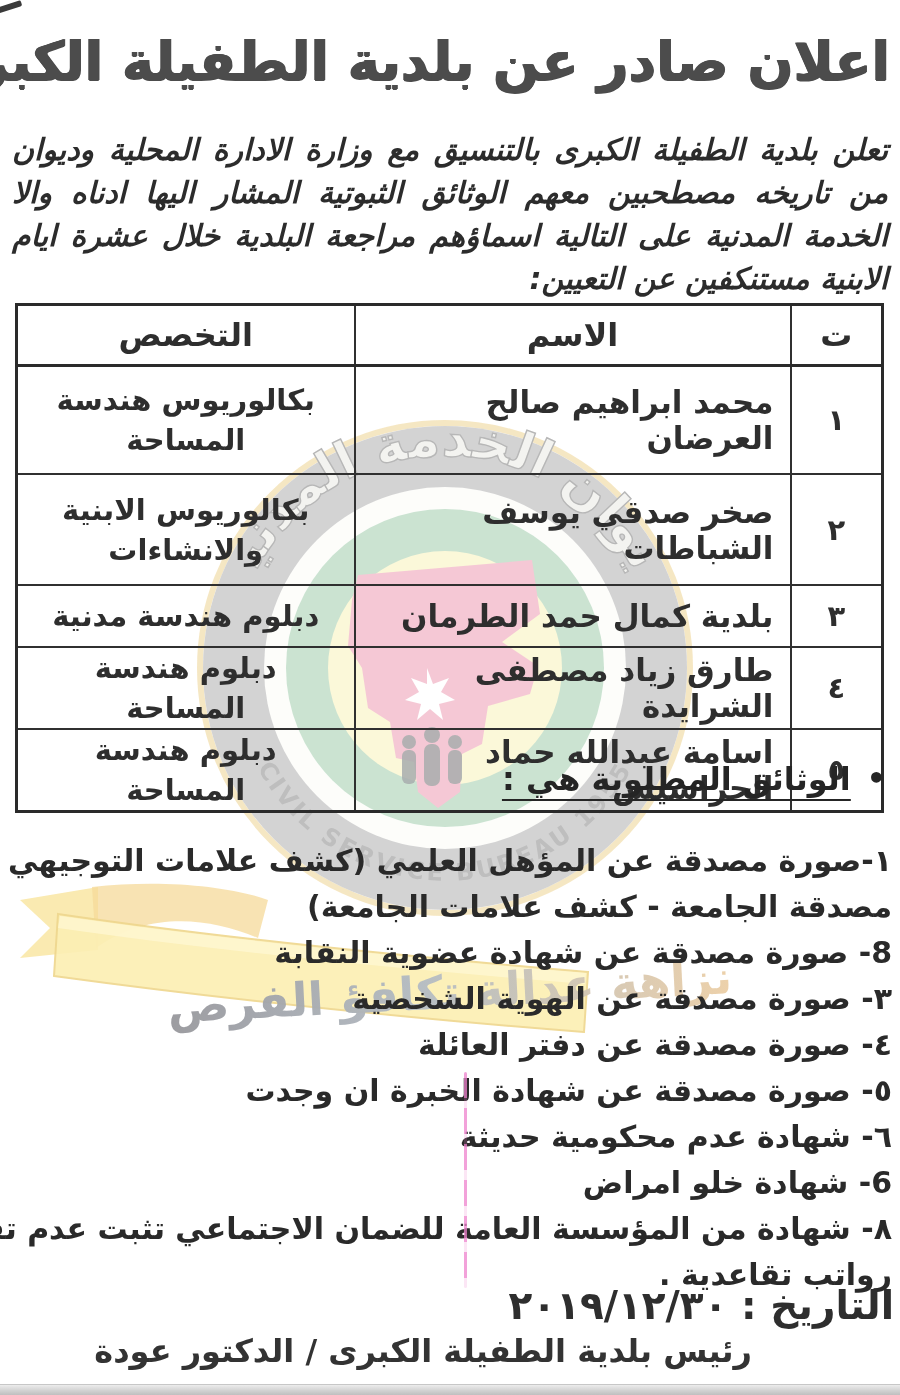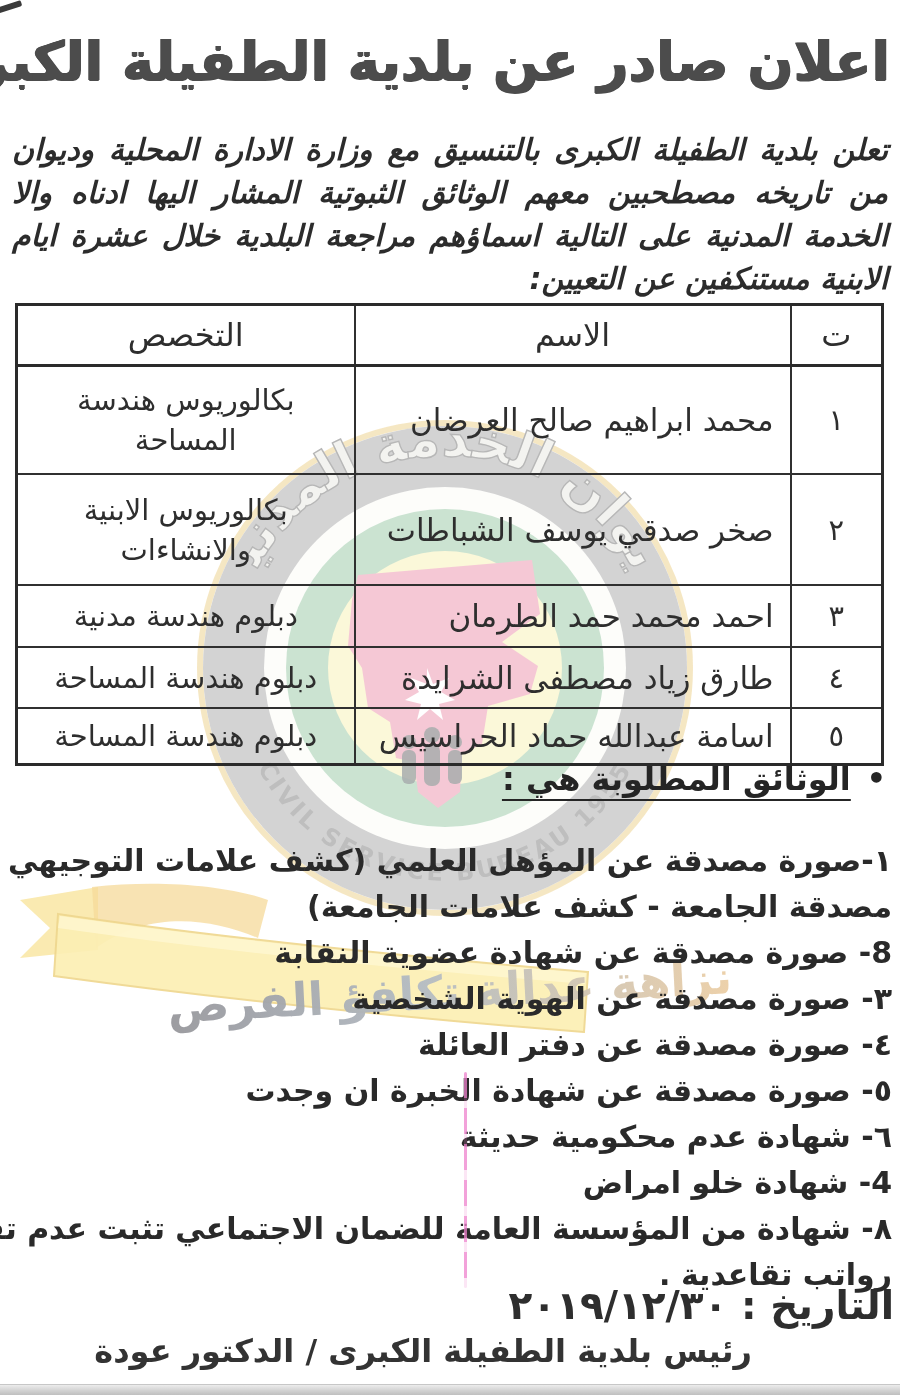--- a/index.html
+++ b/index.html
@@ -22,21 +22,21 @@
   #intro{top:128px; right:12px; left:12px; font-size:30px; font-weight:bold; color:#2c2c2c;}
   .intro-line{line-height:43px; text-align:justify; text-align-last:justify; white-space:normal;font-style:italic;}
   .intro-line:last-child{text-align:right; text-align-last:right;}
   #applicants-table{
     top:303px; right:16px; width:866px;
     border-collapse:collapse; table-layout:fixed;
     background:transparent;
   }
   #applicants-table th, #applicants-table td{
     border:2px solid #303030; vertical-align:middle;
-    font-weight:normal; background:transparent;
+    font-weight:bold; background:transparent;
   }
   #applicants-table{border:3px solid #2a2a2a;}
   col.c-serial{width:92px;} col.c-name{width:436px;} col.c-spec{width:338px;}
   #applicants-table th{height:56px; font-size:32px; text-align:center; border-bottom:3px solid #2a2a2a;}
   .cell-serial{text-align:center; font-size:29px;}
   .cell-name{text-align:right; padding-right:16px; font-size:31px;}
   .cell-specialization{text-align:center; font-size:29px; line-height:40px; padding:0 28px;}
   #applicants-table tbody tr:nth-child(1) td{height:104px;}
   #applicants-table tbody tr:nth-child(2) td{height:107px;}
   #applicants-table tbody tr:nth-child(3) td{height:58px;}
@@ -156,21 +156,21 @@
           <td class="cell-name">محمد ابراهيم صالح العرضان</td>
           <td class="cell-specialization">بكالوريوس هندسة المساحة</td>
         </tr>
         <tr>
           <td class="cell-serial">٢</td>
           <td class="cell-name">صخر صدقي يوسف الشباطات</td>
           <td class="cell-specialization">بكالوريوس الابنية والانشاءات</td>
         </tr>
         <tr>
           <td class="cell-serial">٣</td>
-          <td class="cell-name">احمد محمد حمد الطرمان</td>
+          <td class="cell-name">بلدية كمال حمد الطرمان</td>
           <td class="cell-specialization">دبلوم هندسة مدنية</td>
         </tr>
         <tr>
           <td class="cell-serial">٤</td>
           <td class="cell-name">طارق زياد مصطفى الشرايدة</td>
           <td class="cell-specialization">دبلوم هندسة المساحة</td>
         </tr>
         <tr>
           <td class="cell-serial">٥</td>
           <td class="cell-name">اسامة عبدالله حماد الحراسيس</td>
@@ -198,21 +198,21 @@
       <div class="doc-item">
         <div class="doc-line">٤- صورة مصدقة عن دفتر العائلة</div>
       </div>
       <div class="doc-item">
         <div class="doc-line">٥- صورة مصدقة عن شهادة الخبرة ان وجدت</div>
       </div>
       <div class="doc-item">
         <div class="doc-line">٦- شهادة عدم محكومية حديثة</div>
       </div>
       <div class="doc-item">
-        <div class="doc-line">4- شهادة خلو امراض</div>
+        <div class="doc-line">6- شهادة خلو امراض</div>
       </div>
       <div class="doc-item">
         <div class="doc-line">٨- شهادة من المؤسسة العامة للضمان الاجتماعي تثبت عدم تقاضي</div>
         <div class="doc-line">رواتب تقاعدية .</div>
       </div>
     </div>
 
   <div class="layer" id="date-line">التاريخ : ٢٠١٩/١٢/٣٠</div>
 
   <div class="layer" id="signature-line">رئيس بلدية الطفيلة الكبرى / الدكتور عودة السوالقة</div>

